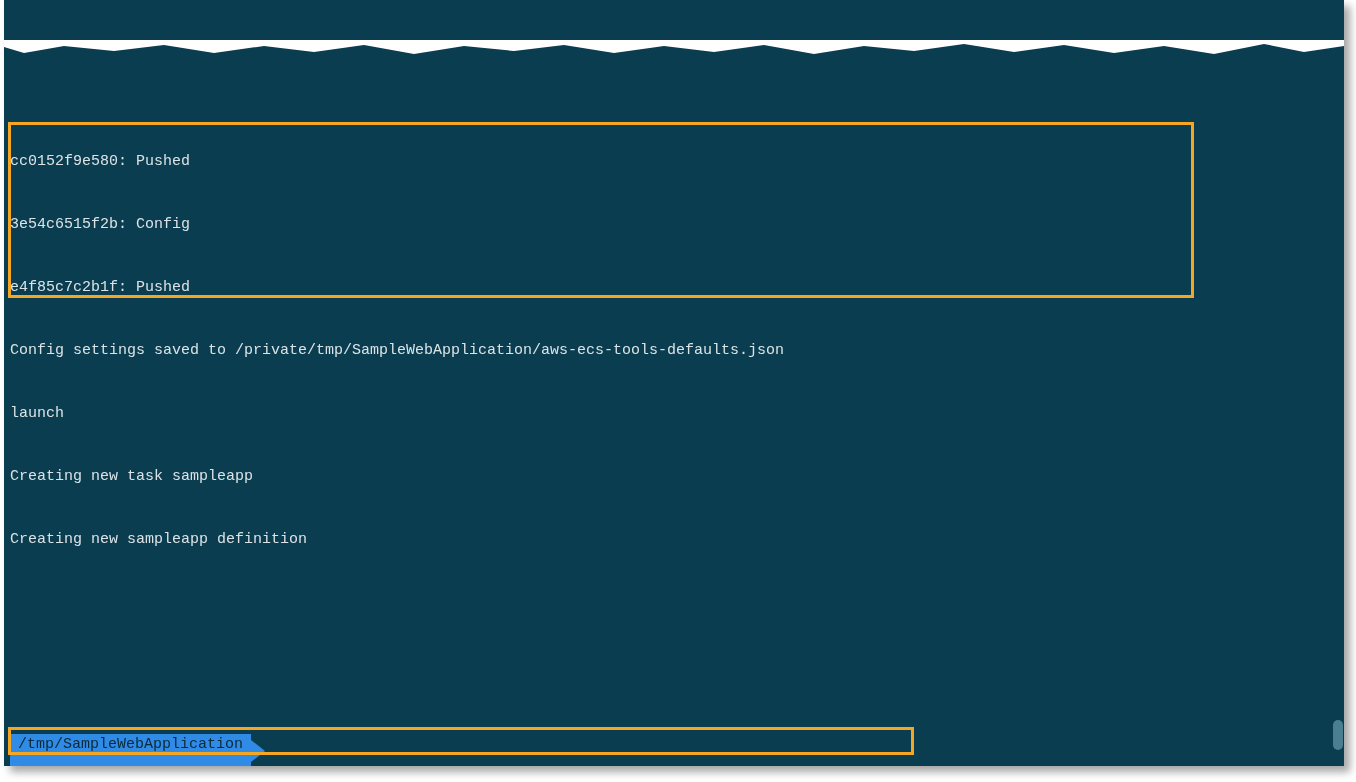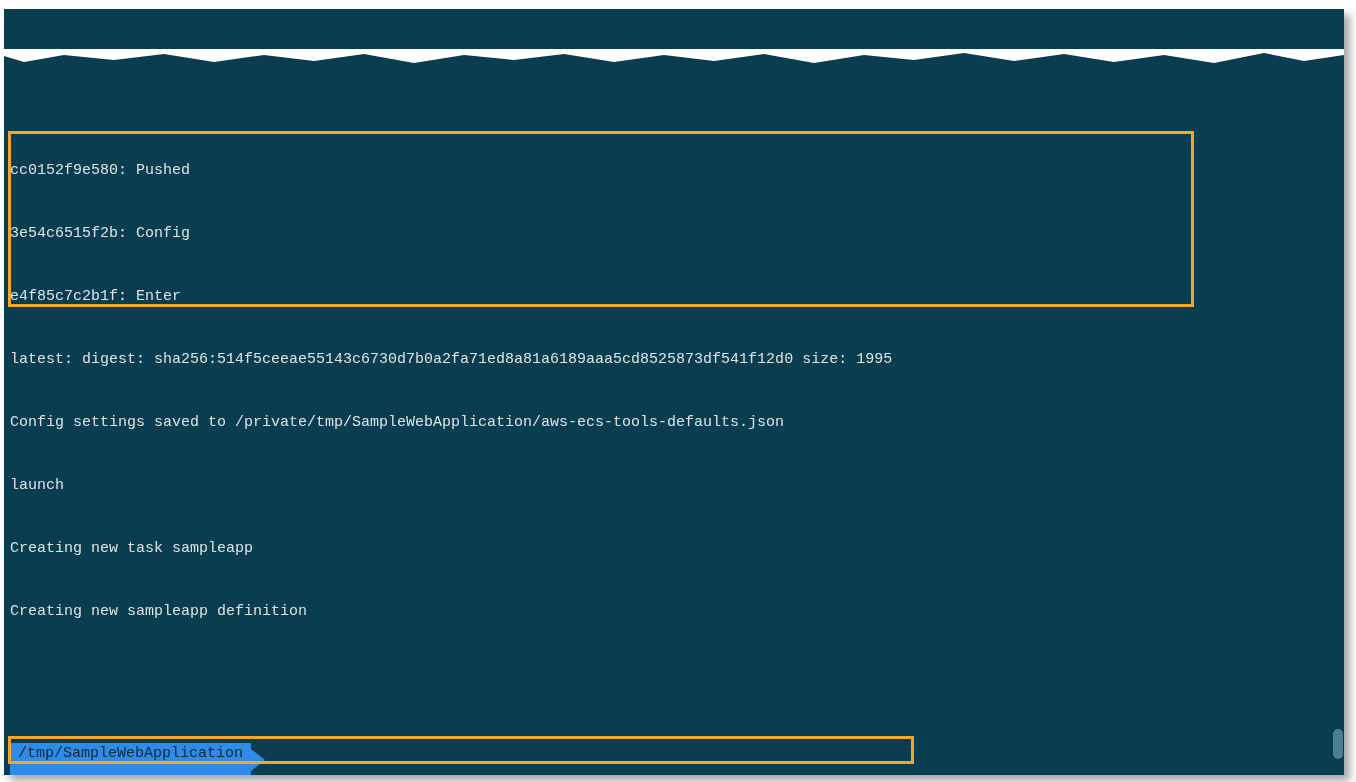--- a/index.html
+++ b/index.html
@@ -7,21 +7,21 @@
     padding: 0;
     background: #ffffff;
     width: 1356px;
     height: 782px;
     overflow: hidden;
   }
   .shadow-wrap {
     position: relative;
     width: 1340px;
     height: 766px;
-    margin: 9px 0 0 4px;
+    margin: 0 0 0 4px;
     box-shadow: 6px 6px 8px rgba(0,0,0,0.35);
   }
   .terminal {
     position: relative;
     width: 1340px;
     height: 766px;
     background: #0a3d4f;
     font-family: "Menlo", "Consolas", "Liberation Mono", monospace;
     font-size: 15px;
     line-height: 21px;
@@ -106,22 +106,21 @@
 
     <div class="torn">
       <svg viewBox="0 0 1340 18" preserveAspectRatio="none">
         <path d="M0,0 L1340,0 L1340,6 L1300,12 L1260,4 L1210,14 L1160,6 L1110,13 L1060,5 L1010,12 L960,4 L910,11 L860,6 L810,14 L760,5 L710,12 L660,6 L610,13 L560,5 L510,11 L460,6 L410,14 L360,5 L310,12 L260,6 L210,13 L160,5 L110,11 L60,6 L20,13 L0,7 Z" fill="#ffffff"></path>
       </svg>
     </div>
 
     <div class="lines">
       <div class="line">cc0152f9e580: Pushed</div>
       <div class="line">3e54c6515f2b: Config</div>
-      <div class="line">e4f85c7c2b1f: Enter</div>
-      <div class="line">latest: digest: sha256:514f5ceeae55143c6730d7b0a2fa71ed8a81a6189aaa5cd8525873df541f12d0 size: 1995</div>
+      <div class="line">e4f85c7c2b1f: Pushed</div>
       <div class="line">Config settings saved to /private/tmp/SampleWebApplication/aws-ecs-tools-defaults.json</div>
       <div class="line">launch</div>
       <div class="line">Creating new task sampleapp</div>
       <div class="line">Creating new sampleapp definition</div>
       
       
       
       
       
       

